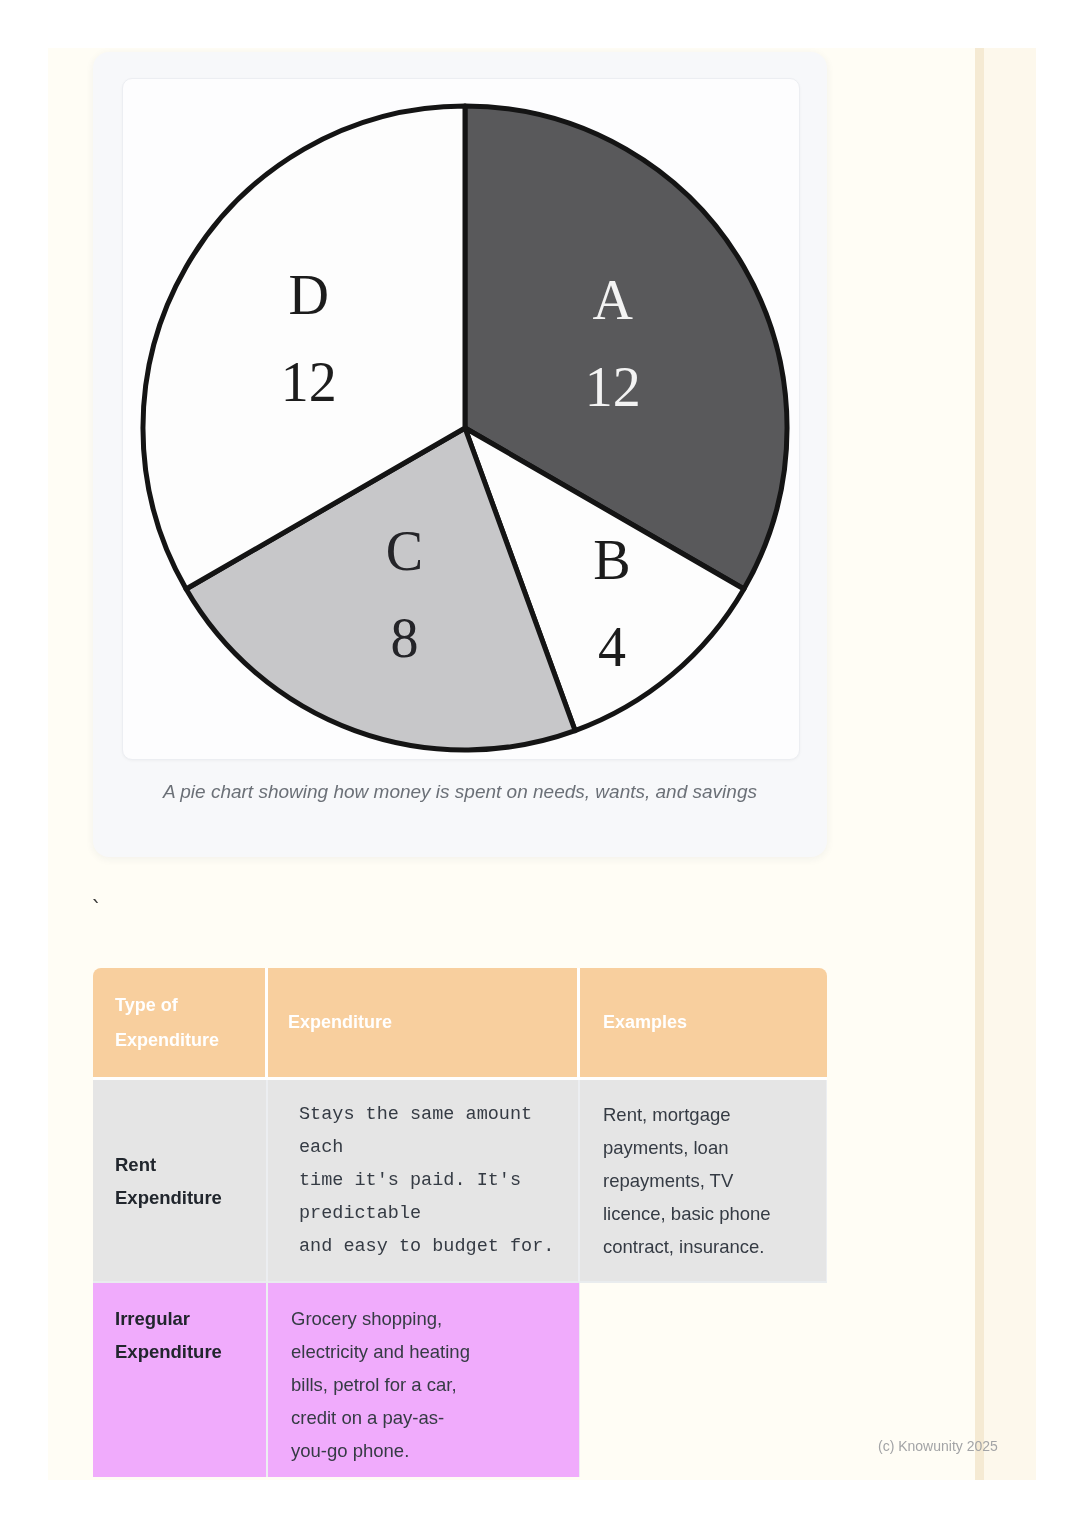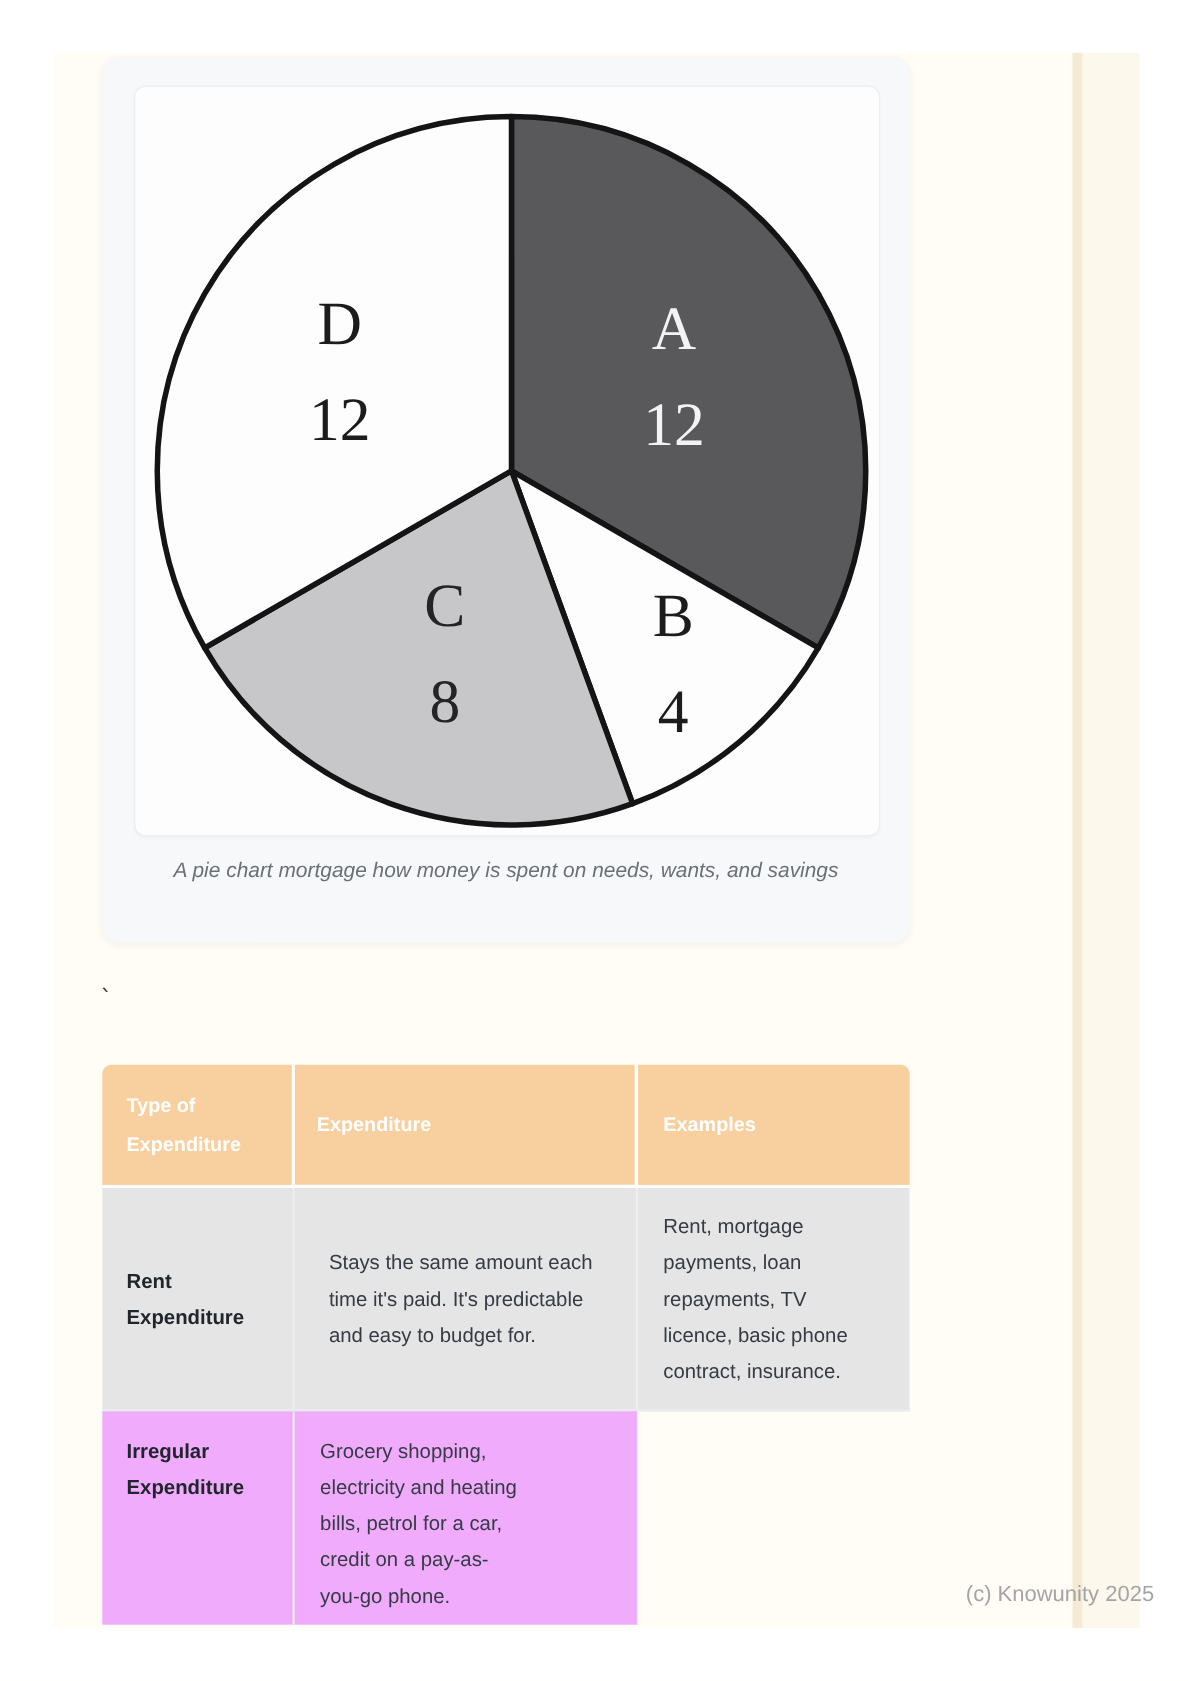--- a/index.html
+++ b/index.html
@@ -82,31 +82,31 @@
   .th.c2 { padding-left:20px; border-right:3px solid #ffffff; }
   .th.c3 { padding-left:23px; border-top-right-radius:8px; }
   .td {
     font-size:18.5px;
     line-height:33px;
     color:#353b44;
     white-space:pre-line;
     display:flex; flex-direction:column;
   }
   .td.c1 { padding-left:22px; padding-right:10px; font-weight:700; color:#21262d; }
-  .td.c2 { padding-left:31px; padding-right:16px; }
+  .td.c2 { padding-left:31px; padding-right:16px;font-family:Liberation Mono, monospace; }
   .td.c3 { padding-left:23px; padding-right:10px; }
   .row1 { background:#e5e5e5; justify-content:center; border-bottom:2px solid #e9ecee; }
   .row2 { background:#f0abfc; justify-content:flex-start; padding-top:19px; }
   .td.c1, .th.c1 { }
   .bcol { border-right:2px solid #eceef1; }
   .td.c3 { border-right:1px solid #eceef1; }
   
   .watermark {
     position:absolute; left:878px; top:1438px;
-    font-size:20px; color:#a3a4a6;
+    font-size:14px; color:#a3a4a6;
     z-index:3;
   }
 </style>
 </head>
 <body>
 
 <div class="paper"></div>
 <div class="paper-edge-strip"></div>
 <div class="paper-edge-line"></div>
 
@@ -120,21 +120,21 @@
         <text x="489.0" y="481.1" fill="#1c1c1c" text-anchor="middle" dominant-baseline="central" class="pie-label">B</text>
         <text x="489.0" y="568.1" fill="#1c1c1c" text-anchor="middle" dominant-baseline="central" class="pie-label">4</text>
         <path d="M 342 349 L 452.1 651.6 A 322 322 0 0 1 63.1 510.0 Z" fill="#c7c7c9" stroke="#141414" stroke-width="5" stroke-linejoin="round"></path>
         <text x="281.4" y="472.4" fill="#242428" text-anchor="middle" dominant-baseline="central" class="pie-label">C</text>
         <text x="281.4" y="559.4" fill="#242428" text-anchor="middle" dominant-baseline="central" class="pie-label">8</text>
         <path d="M 342 349 L 63.1 510.0 A 322 322 0 0 1 342.0 27.0 Z" fill="#fdfdfd" stroke="#141414" stroke-width="5" stroke-linejoin="round"></path>
         <text x="185.8" y="215.8" fill="#1c1c1c" text-anchor="middle" dominant-baseline="central" class="pie-label">D</text>
         <text x="185.8" y="302.8" fill="#1c1c1c" text-anchor="middle" dominant-baseline="central" class="pie-label">12</text>
       </svg>
   </div>
-  <div class="figure-caption">A pie chart mortgage how money is spent on needs, wants, and savings</div>
+  <div class="figure-caption">A pie chart showing how money is spent on needs, wants, and savings</div>
 </div>
 
 <div class="stray-mark">`</div>
 
 <div class="exp-table">
   <div class="th c1">Type of
 Expenditure</div>
   <div class="th c2">Expenditure</div>
   <div class="th c3">Examples</div>
 

